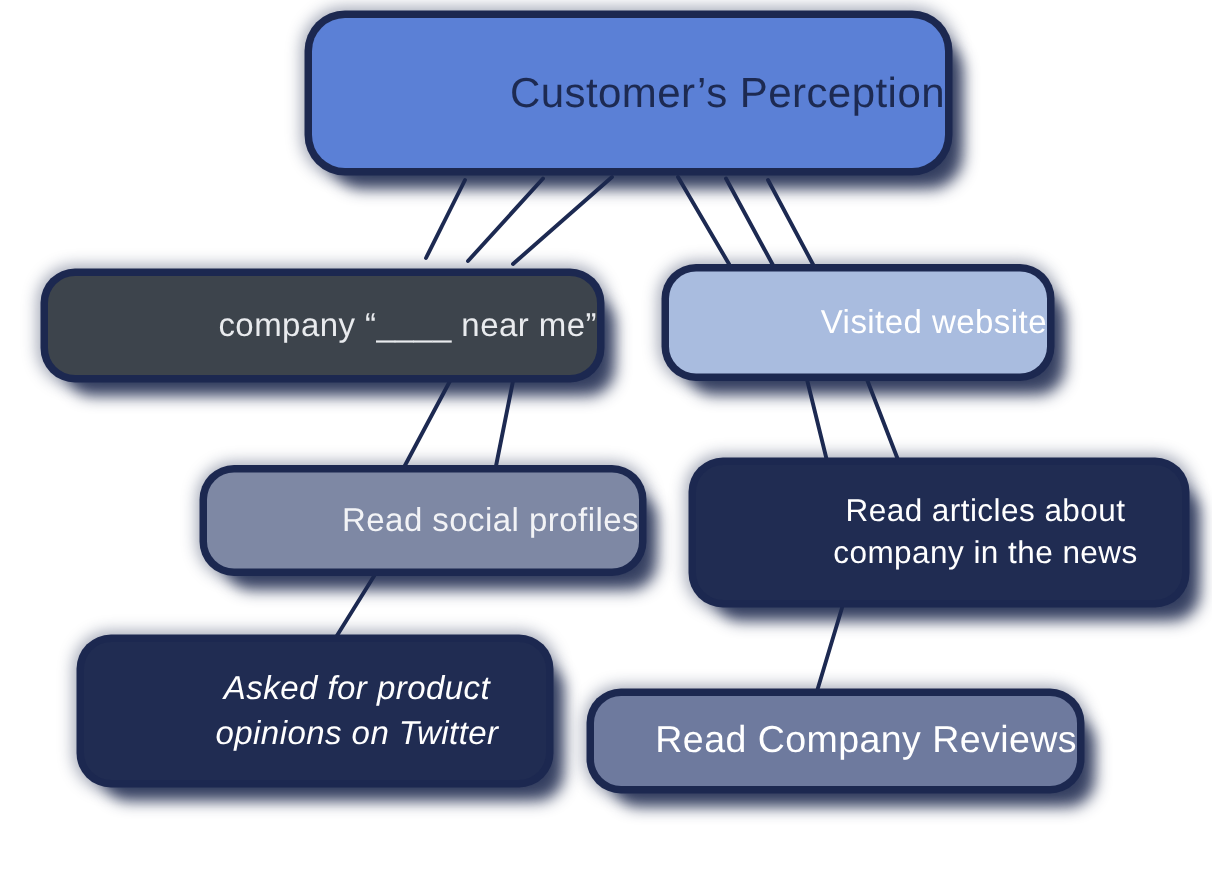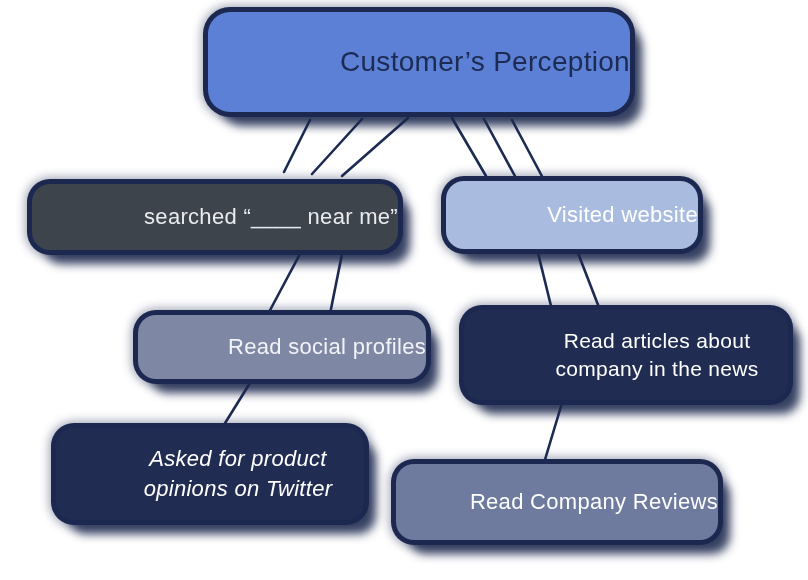--- a/index.html
+++ b/index.html
@@ -26,21 +26,21 @@
   }
   .label{display:block;line-height:1.35;}
   .node-root    {left:208px;top:12px; width:422px;height:100px;font-size:28px;border-radius:22px;}
   .node-searched{left:32px; top:184px;width:366px;height:66px; font-size:22px;}
   .node-visited {left:446px;top:181px;width:252px;height:68px; font-size:22px;}
   .node-social  {left:138px;top:315px;width:288px;height:64px; font-size:22px;}
   .node-articles{left:464px;top:310px;width:324px;height:90px; font-size:21px;}
   .node-articles .label{max-width:262px;}
   .node-twitter {left:56px; top:428px;width:308px;height:92px; font-size:22px;}
   .node-twitter .label{max-width:252px;}
-  .node-reviews {left:396px;top:464px;width:322px;height:76px; font-size:22px;}
+  .node-reviews {left:396px;top:464px;width:322px;height:60px; font-size:25px;}
 </style>
 </head>
 <body>
 
 <div class="canvas">
 
   <svg class="connectors" width="808" height="580" viewBox="0 0 808 580">
     <line x1="310" y1="120" x2="284" y2="172" stroke="#1d2a52"></line>
     <line x1="362" y1="119" x2="312" y2="174" stroke="#1d2a52"></line>
     <line x1="408" y1="118" x2="342" y2="176" stroke="#1d2a52"></line>
@@ -53,21 +53,21 @@
     <line x1="538" y1="253" x2="552" y2="310" stroke="#1d2a52"></line>
     <line x1="578" y1="253" x2="600" y2="310" stroke="#1d2a52"></line>
     <line x1="562" y1="403" x2="544" y2="463" stroke="#1d2a52"></line>
   </svg>
 
   <div class="node node-root" style="background: rgb(91, 128, 214); color: rgb(29, 42, 82);">
     <span class="label">Customer’s Perception</span>
   </div>
 
   <div class="node node-searched" style="background: rgb(61, 68, 76); color: rgb(233, 235, 238);">
-    <span class="label">searched “____ near me”</span>
+    <span class="label">company “____ near me”</span>
   </div>
 
   <div class="node node-visited" style="background: rgb(169, 188, 223); color: rgb(255, 255, 255);">
     <span class="label">Visited website</span>
   </div>
 
   <div class="node node-articles" style="background: rgb(32, 44, 82); color: rgb(255, 255, 255);">
     <span class="label">Read articles about company in the news</span>
   </div>
 

